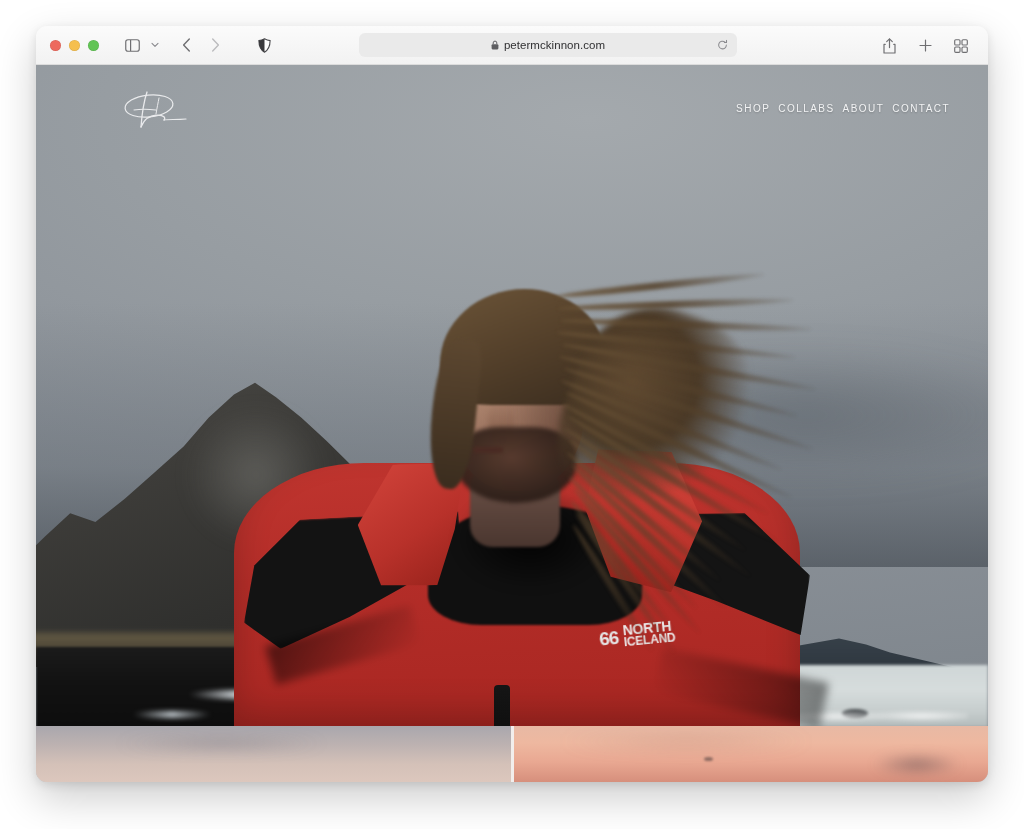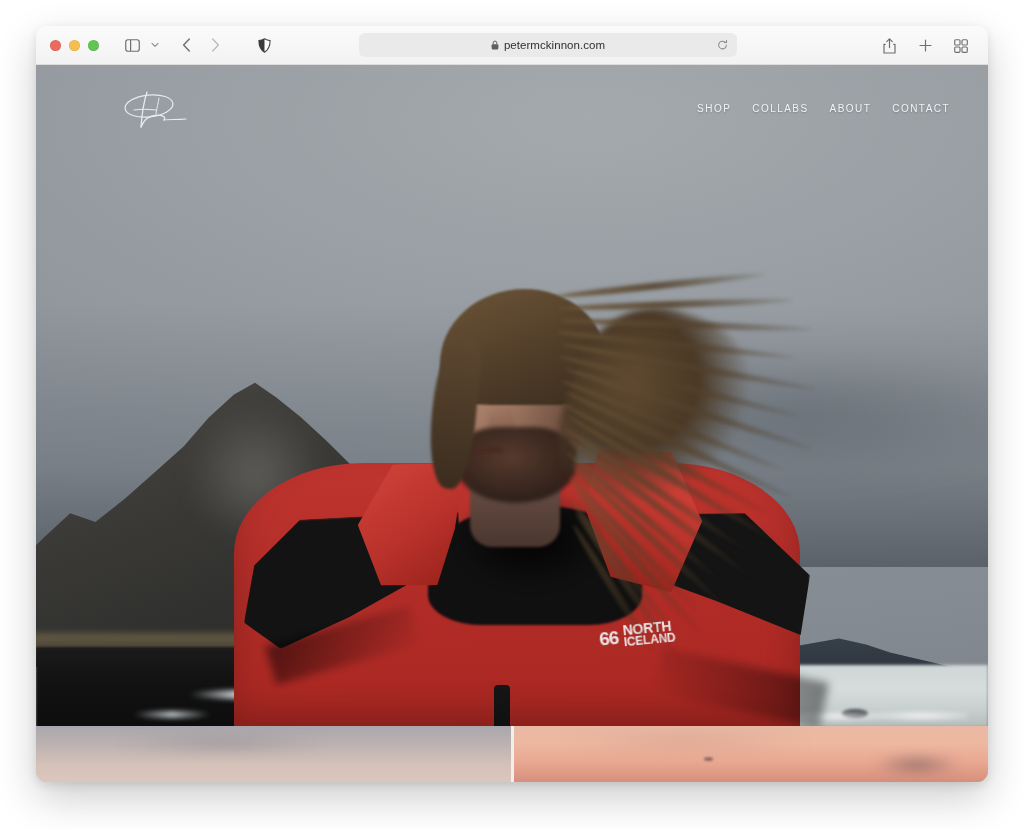--- a/index.html
+++ b/index.html
@@ -512,21 +512,21 @@
     top: 24px;
     width: 84px;
     height: 50px;
   }
   .site-nav {
     position: absolute;
     right: 38px;
     top: 38px;
     display: flex;
     align-items: center;
-    gap: 21px;
+    gap: 8px;
   }
   .nav-link {
     font-family: "Liberation Sans", sans-serif;
     font-size: 10px;
     letter-spacing: 1.45px;
     color: #f2f3f4;
     text-transform: uppercase;
     white-space: nowrap;
     text-shadow: 0 1px 2px rgba(0,0,0,0.22);
     cursor: pointer;

